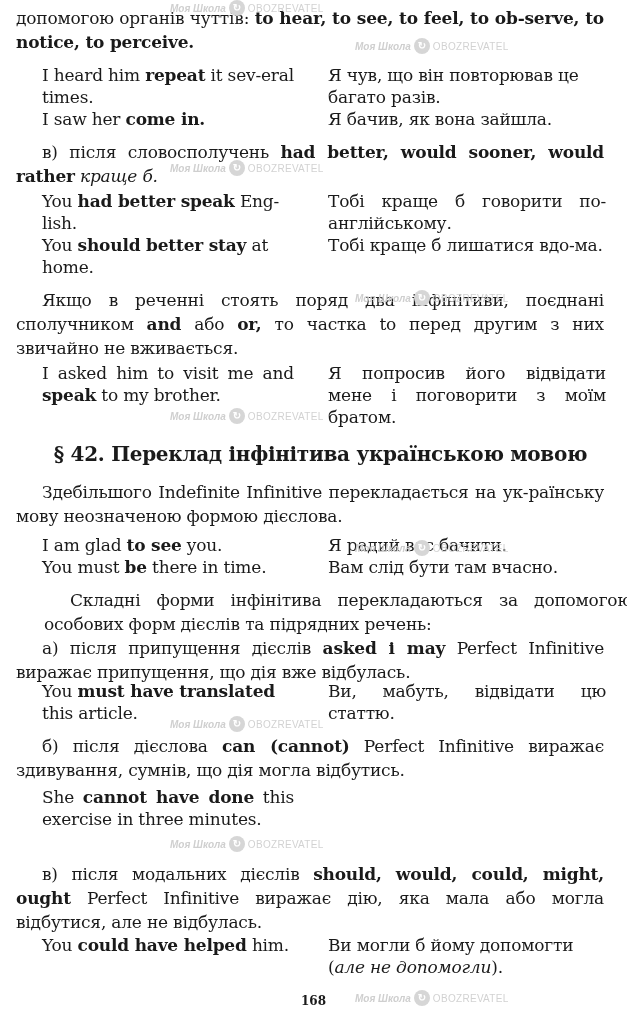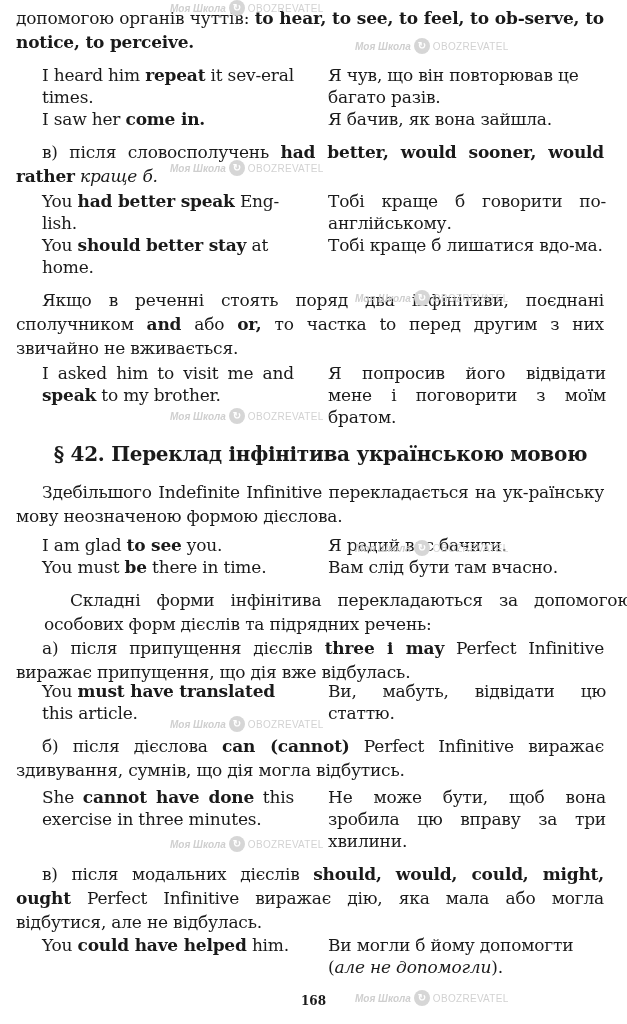--- a/index.html
+++ b/index.html
@@ -91,36 +91,35 @@
     <span>I am glad </span><b>to see</b><span> you.</span>
   </div>
   <div class="ex ua" style="top:534px;">Я радий вас бачити.</div>
   <div class="ex en" style="top:556px;">
     <span>You must </span><b>be</b><span> there in time.</span>
   </div>
   <div class="ex ua" style="top:556px;">Вам слід бути там вчасно.</div>
 
   <div class="para indent" style="top:588px;margin-left:28px;">Складні форми інфінітива перекладаються за допомогою особових форм дієслів та підрядних речень:</div>
   <div class="para indent" style="top:636px;">
-    <span>а) після припущення дієслів </span><b>three і may</b><span> Perfect Infinitive виражає припущення, що дія вже відбулась.</span>
+    <span>а) після припущення дієслів </span><b>asked і may</b><span> Perfect Infinitive виражає припущення, що дія вже відбулась.</span>
   </div>
 
   <div class="ex en" style="top:680px;">
     <span>You </span><b>must have translated</b><span> this article.</span>
   </div>
   <div class="ex ua just" style="top:680px;">Ви, мабуть, відвідати цю статтю.</div>
 
   <div class="para indent" style="top:734px;">
     <span>б) після дієслова </span><b>can (cannot)</b><span> Perfect Infinitive виражає здивування, сумнів, що дія могла відбутись.</span>
   </div>
 
   <div class="ex en just" style="top:786px;">
     <span>She </span><b>cannot have done</b><span> this exercise in three minutes.</span>
   </div>
-  <div class="ex ua just" style="top:786px;">Не може бути, щоб вона зробила цю вправу за три хвилини.</div>
 
   <div class="para indent" style="top:862px;">
     <span>в) після модальних дієслів </span><b>should, would, could, might, ought</b><span> Perfect Infinitive виражає дію, яка мала або могла відбутися, але не відбулась.</span>
   </div>
 
   <div class="ex en just" style="top:934px;">
     <span>You </span><b>could have helped</b><span> him.</span>
   </div>
   <div class="ex ua" style="top:934px;">
     <span>Ви могли б йому допомогти (</span><i>але не допомогли</i><span>).</span>

